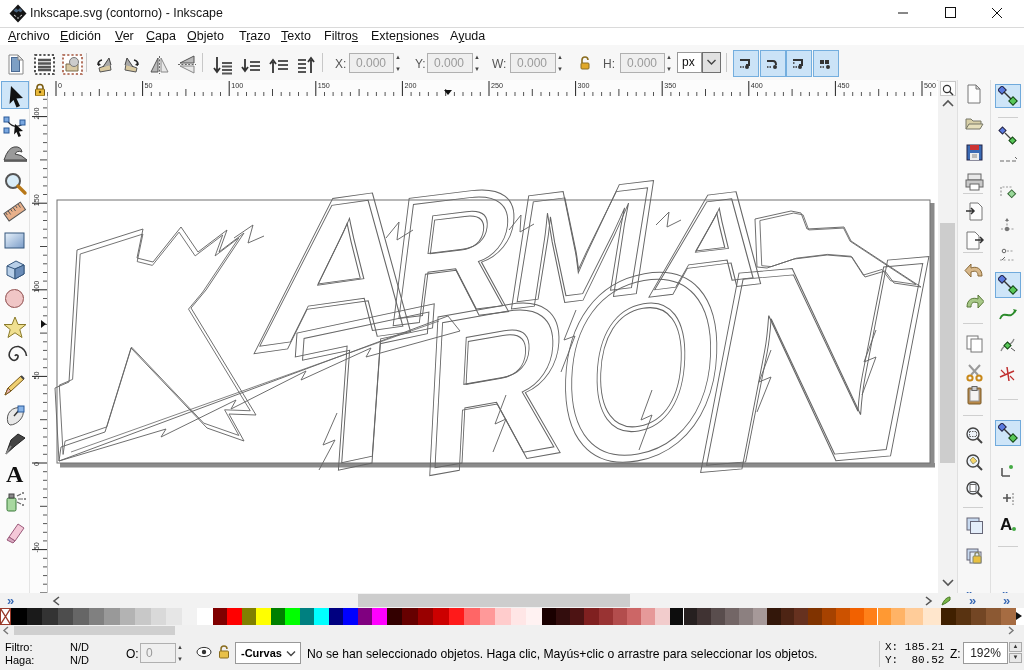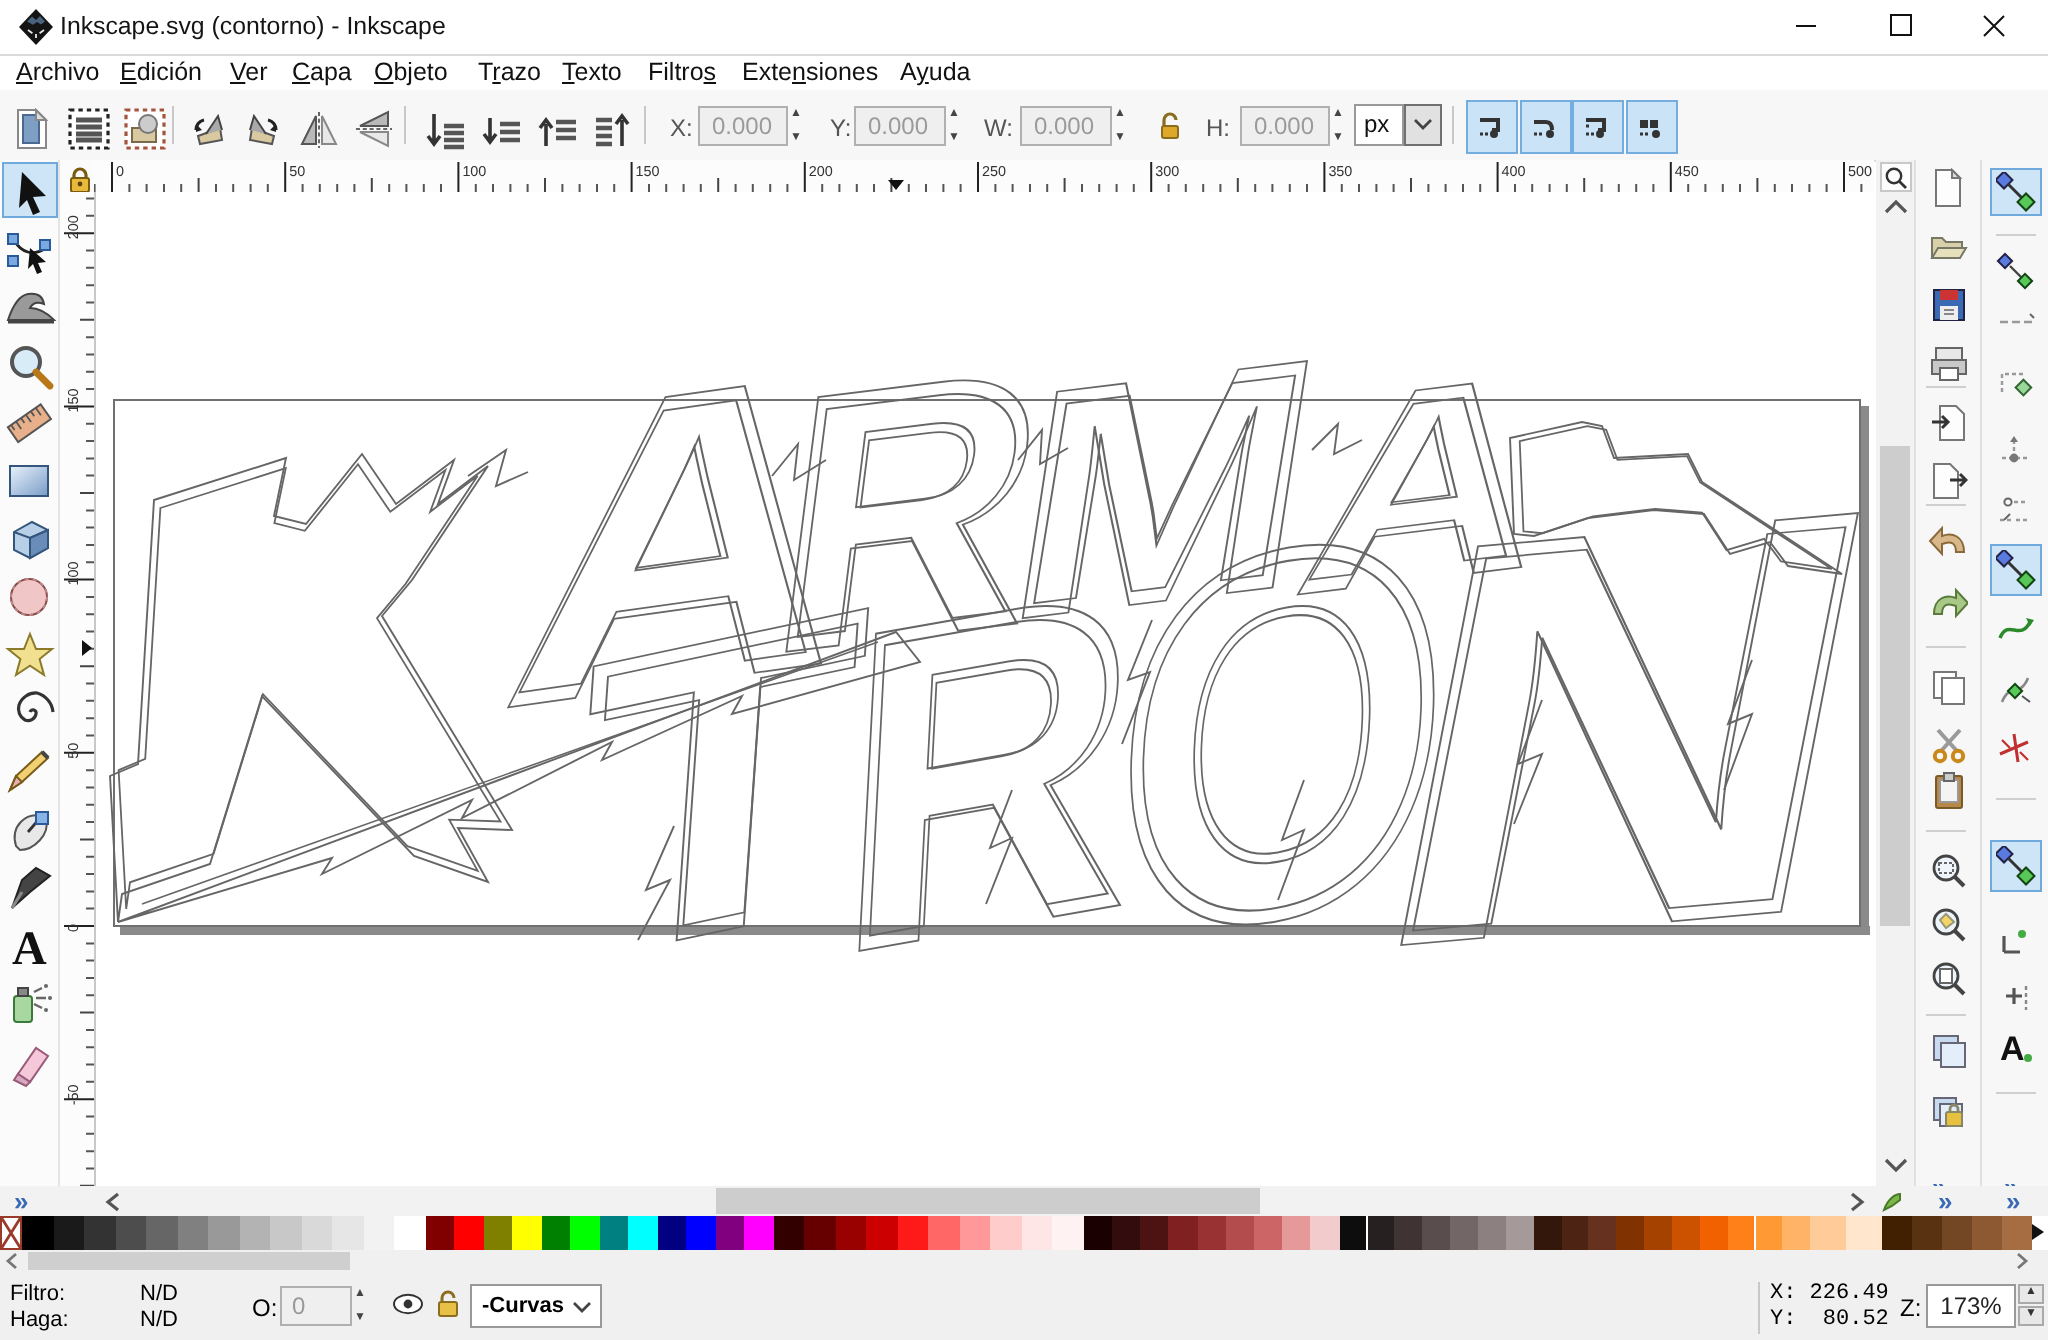--- a/index.html
+++ b/index.html
@@ -659,22 +659,23 @@
   <svg style="position:absolute;left:217px;top:7px" width="14" height="15">
       <path d="M4 7 V5 a3 3 0 0 1 6 0" fill="none" stroke="#8a6d1f" stroke-width="1.5"></path>
       <rect x="2.5" y="7" width="9" height="7" rx="1" fill="#e8c048" stroke="#8a6d1f"></rect>
     </svg>
   <div style="position:absolute;left:235px;top:5px;width:66px;height:22px;background:#fff;border:1px solid #999;box-sizing:border-box;">
     <span style="position:absolute;left:5px;top:4px;font-weight:bold;font-size:11px">-Curvas</span>
     <span style="position:absolute;right:3px;top:3px;"><svg width="12" height="14">
           <path d="M2 5.5 L6 9.5 L10 5.5" fill="none" stroke="#444" stroke-width="1.4"></path>
         </svg></span>
   </div>
+  <div style="position:absolute;left:307px;top:10px;font-size:12.2px">No se han seleccionado objetos. Haga clic, Mayús+clic o arrastre para seleccionar los objetos.</div>
   <div style="position:absolute;left:879px;top:4px;width:1px;height:26px;background:#c8c8c8"></div>
-  <div style="position:absolute;left:885px;top:4px;font-family:'Liberation Mono',monospace;font-size:11px;letter-spacing:0px">X: 226.49</div>
+  <div style="position:absolute;left:885px;top:4px;font-family:'Liberation Mono',monospace;font-size:11px;letter-spacing:0px">X: 185.21</div>
   <div style="position:absolute;left:885px;top:17px;font-family:'Liberation Mono',monospace;font-size:11px">Y: &nbsp;80.52</div>
   <div style="position:absolute;left:950px;top:10px;font-size:12px">Z:</div>
-  <div style="position:absolute;left:963px;top:5px;width:45px;height:22px;background:#fff;border:1px solid #999;box-sizing:border-box;font-size:12px;color:#222;text-align:center;padding-top:3px">173%</div>
+  <div style="position:absolute;left:963px;top:5px;width:45px;height:22px;background:#fff;border:1px solid #999;box-sizing:border-box;font-size:12px;color:#222;text-align:center;padding-top:3px">192%</div>
   <div style="position:absolute;left:1009px;top:5px;width:13px;height:22px">
     <div style="position:absolute;top:0;width:13px;height:10px;background:#e8e8e8;border:1px solid #aaa;box-sizing:border-box;font-size:6px;text-align:center;color:#333">▲</div>
     <div style="position:absolute;top:11px;width:13px;height:10px;background:#e8e8e8;border:1px solid #aaa;box-sizing:border-box;font-size:6px;text-align:center;color:#333">▼</div>
   </div>
 </div>
 
 </body></html>

